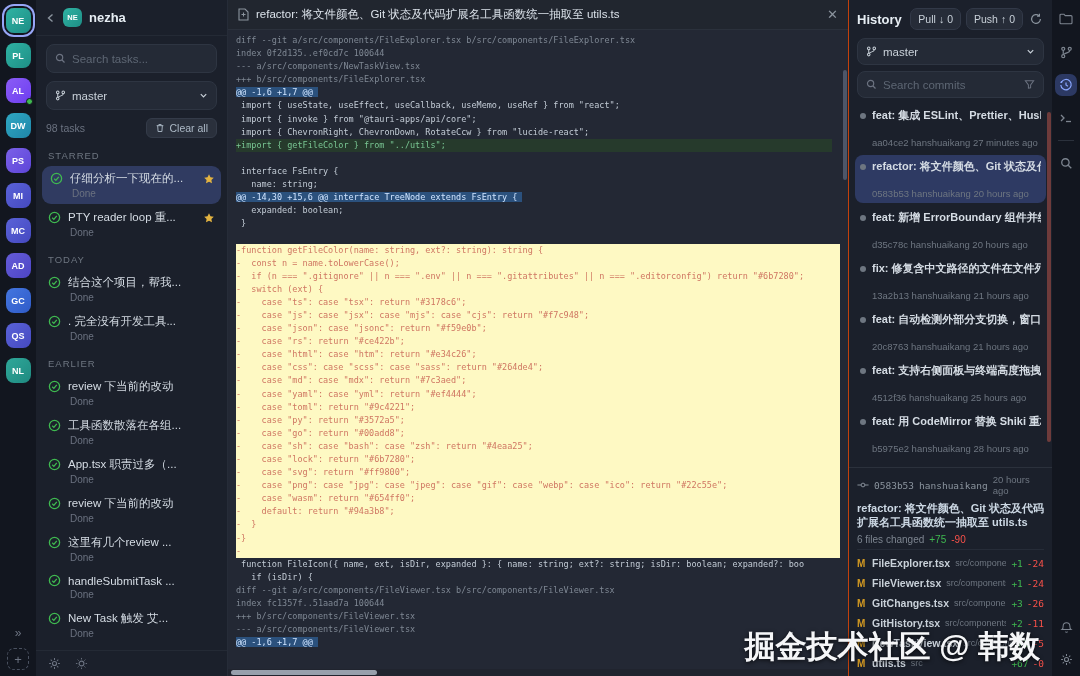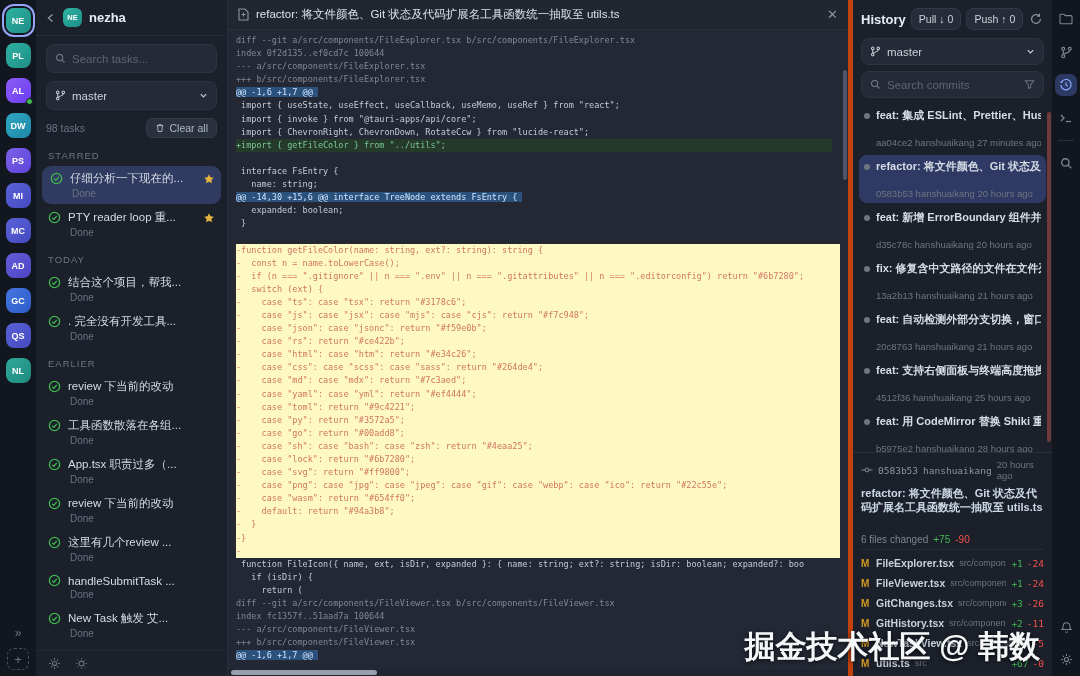--- a/index.html
+++ b/index.html
@@ -51,39 +51,39 @@
   .dl.meta { color:#7f8894; }
   .dl.ctx  { color:#c3ccd6; }
   .dl.add  { color:#79c693; background:#263a2c; margin-right:16px; }
   .dl.del  { color:#cf7662; background:#fef9c3; margin-right:8px; }
   .dl.hunk span { background:#2b517d; color:#cfe4ff; padding-right:5px; }
   .vscroll { position:absolute; right:1px; top:70px; width:4px; height:110px; background:#4d5668; border-radius:2px; cursor:pointer; }
   .hscroll-track { position:absolute; left:0; right:0; bottom:0; height:7px; background:#20242e; }
   .hscroll-thumb { position:absolute; left:3px; bottom:1px; width:146px; height:5px; background:#97a0ac; border-radius:3px; cursor:pointer; }
 
   
-  .history { width:204px; flex:none; background:#1b202b; border-left:5px solid #c2410c; display:flex; flex-direction:column; position:relative; }
+  .history { width:204px; flex:none; background:#1b202b; border-left:1px solid #c2410c; display:flex; flex-direction:column; position:relative; }
   .hist-head { display:flex; align-items:center; gap:5px; padding:8px 8px 2px; }
   .hist-title { font-size:13px; font-weight:bold; color:#e6edf3; flex:1; }
   .pp-btn { background:#262c38; border:1px solid #323948; border-radius:7px; color:#c9d1d9; font-size:10.5px; padding:4px 7px; display:flex; gap:3px; align-items:center; cursor:pointer; white-space:nowrap; }
   .refresh-btn { color:#8b949e; cursor:pointer; padding:2px; }
   .history .input-box { margin:6px 8px 0; height:27px; }
   .commit-list { flex:1; overflow:hidden; margin-top:6px; padding:0 6px; }
   .commit { padding:4px 5px; border-radius:8px; margin-bottom:3px; cursor:pointer; }
   .commit.selected { background:#2e3a63; }
   .commit-l1 { display:flex; align-items:center; gap:6px; }
   .commit-dot { width:6px; height:6px; border-radius:50%; background:#6e7681; flex:none; }
   .commit-title { font-size:11px; font-weight:bold; color:#d5dce4; white-space:nowrap; overflow:hidden; flex:1; }
   .commit-meta { font-size:9.5px; color:#6e7681; padding-left:12px; margin-top:14px; white-space:nowrap; overflow:hidden; }
   .hist-scrollbar { position:absolute; right:1px; top:112px; width:4px; height:330px; background:#6e3b3b; border-radius:2px; cursor:pointer; }
   .detail { flex:none; border-top:1px solid #2b313c; padding:6px 8px 0; background:#1b202b; }
   .detail-row1 { display:flex; align-items:center; gap:5px; font-family:"DejaVu Sans Mono", monospace; font-size:9.5px; color:#8b949e; }
   .detail-time { margin-left:auto; font-family:"Liberation Sans", sans-serif; font-size:9.5px; color:#6e7681; }
   .detail-msg { font-size:11px; font-weight:bold; color:#cdd9e5; margin-top:5px; line-height:14px; }
-  .detail-sum { font-size:10px; color:#7d8590; margin:20px 0 4px; display:flex; gap:5px; }
+  .detail-sum { font-size:10px; color:#7d8590; margin:5px 0 4px; display:flex; gap:5px; }
   .plus-n { color:#3fb950; } .minus-n { color:#f85149; }
   .file-list { border-top:1px solid #262c38; padding:3px 0; }
   .file-row { display:flex; align-items:center; gap:5px; height:20px; cursor:pointer; }
   .file-status { color:#d29922; font-size:10px; font-weight:bold; width:10px; flex:none; }
   .file-name { font-size:10.5px; font-weight:bold; color:#c9d1d9; white-space:nowrap; }
   .file-path { font-size:9px; color:#6e7681; white-space:nowrap; overflow:hidden; flex:1; }
   .file-counts { font-size:9.5px; font-family:"DejaVu Sans Mono", monospace; display:flex; gap:4px; }
 
   
   .strip { width:28px; flex:none; background:#12161f; display:flex; flex-direction:column; align-items:center; padding-top:8px; color:#7d8590; position:relative; }
@@ -311,21 +311,21 @@
           <path d="M1 1h6l3 3v8H1z" fill="none" stroke="currentColor" stroke-width="1.1"></path>
           <path d="M3.5 6.5h4M5.5 4.5v4" stroke="currentColor" stroke-width="1"></path>
         </svg>
       </span>
     <span class="diff-title">refactor: 将文件颜色、Git 状态及代码扩展名工具函数统一抽取至 utils.ts</span>
     <span class="close-x">✕</span>
   </div>
   <div class="diff-body" id="diff-body">
       <div class="dl meta">diff --git a/src/components/FileExplorer.tsx b/src/components/FileExplorer.tsx</div>
       <div class="dl meta">index 0f2d135..ef0cd7c 100644</div>
-      <div class="dl meta">--- a/src/components/FileExplorer.tsx</div>
+      <div class="dl meta">--- a/src/components/NewTaskView.tsx</div>
       <div class="dl meta">+++ b/src/components/FileExplorer.tsx</div>
       <div class="dl hunk"><span>@@ -1,6 +1,7 @@</span></div>
       <div class="dl ctx"> import { useState, useEffect, useCallback, useMemo, useRef } from "react";</div>
       <div class="dl ctx"> import { invoke } from "@tauri-apps/api/core";</div>
       <div class="dl ctx"> import { ChevronRight, ChevronDown, RotateCcw } from "lucide-react";</div>
       <div class="dl add">+import { getFileColor } from "../utils";</div>
       <div class="dl ctx"> </div>
       <div class="dl ctx"> interface FsEntry {</div>
       <div class="dl ctx">   name: string;</div>
       <div class="dl hunk"><span>@@ -14,30 +15,6 @@ interface TreeNode extends FsEntry {</span></div>
@@ -351,25 +351,24 @@
       <div class="dl del">-    case "lock": return "#6b7280";</div>
       <div class="dl del">-    case "svg": return "#ff9800";</div>
       <div class="dl del">-    case "png": case "jpg": case "jpeg": case "gif": case "webp": case "ico": return "#22c55e";</div>
       <div class="dl del">-    case "wasm": return "#654ff0";</div>
       <div class="dl del">-    default: return "#94a3b8";</div>
       <div class="dl del">-  }</div>
       <div class="dl del">-}</div>
       <div class="dl del">-</div>
       <div class="dl ctx"> function FileIcon({ name, ext, isDir, expanded }: { name: string; ext?: string; isDir: boolean; expanded?: boo</div>
       <div class="dl ctx">   if (isDir) {</div>
-      <div class="dl ctx">     return (</div>
       <div class="dl meta">diff --git a/src/components/FileViewer.tsx b/src/components/FileViewer.tsx</div>
       <div class="dl meta">index fc1357f..51aad7a 100644</div>
+      <div class="dl meta">+++ b/src/components/FileViewer.tsx</div>
       <div class="dl meta">--- a/src/components/FileViewer.tsx</div>
-      <div class="dl meta">+++ b/src/components/FileViewer.tsx</div>
       <div class="dl hunk"><span>@@ -1,6 +1,7 @@</span></div>
     </div>
   <div class="vscroll"></div>
   <div class="hscroll-track">
     <div class="hscroll-thumb"></div>
   </div>
 </div>
 
 <div class="history">
   <div class="hist-head">

